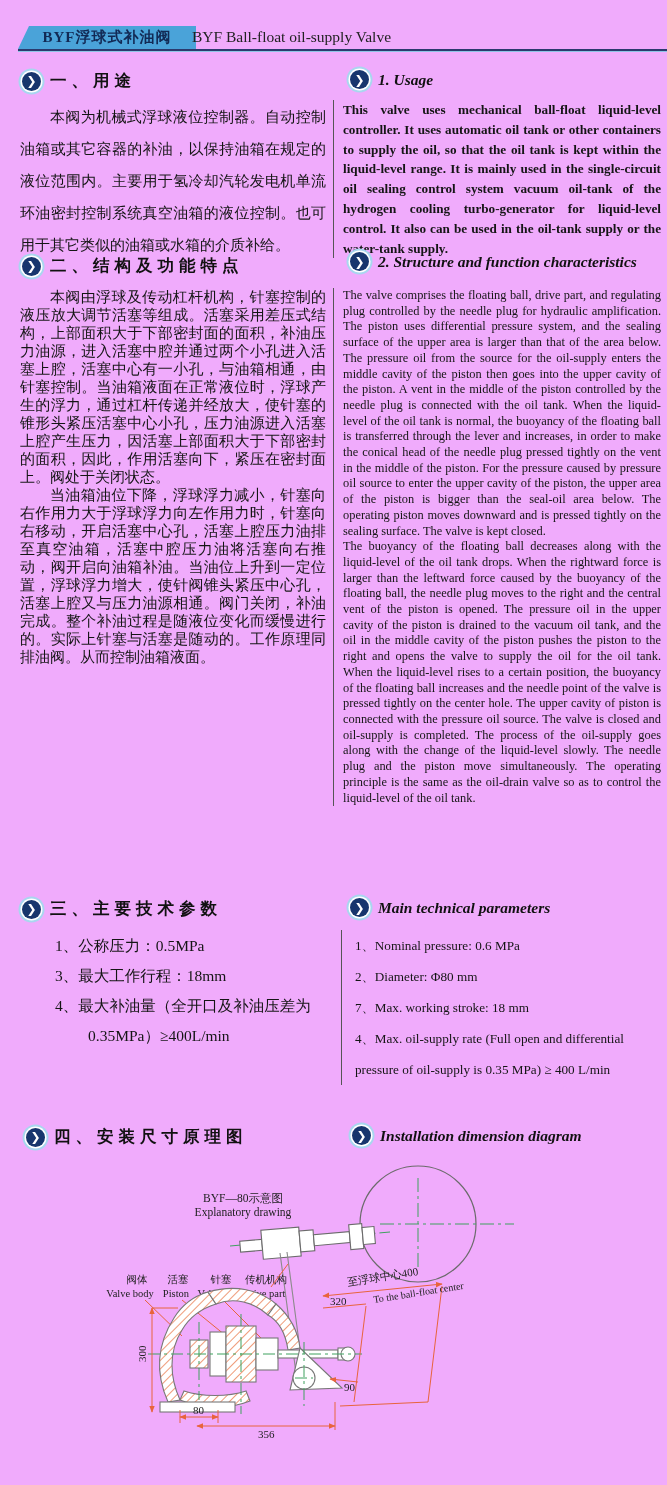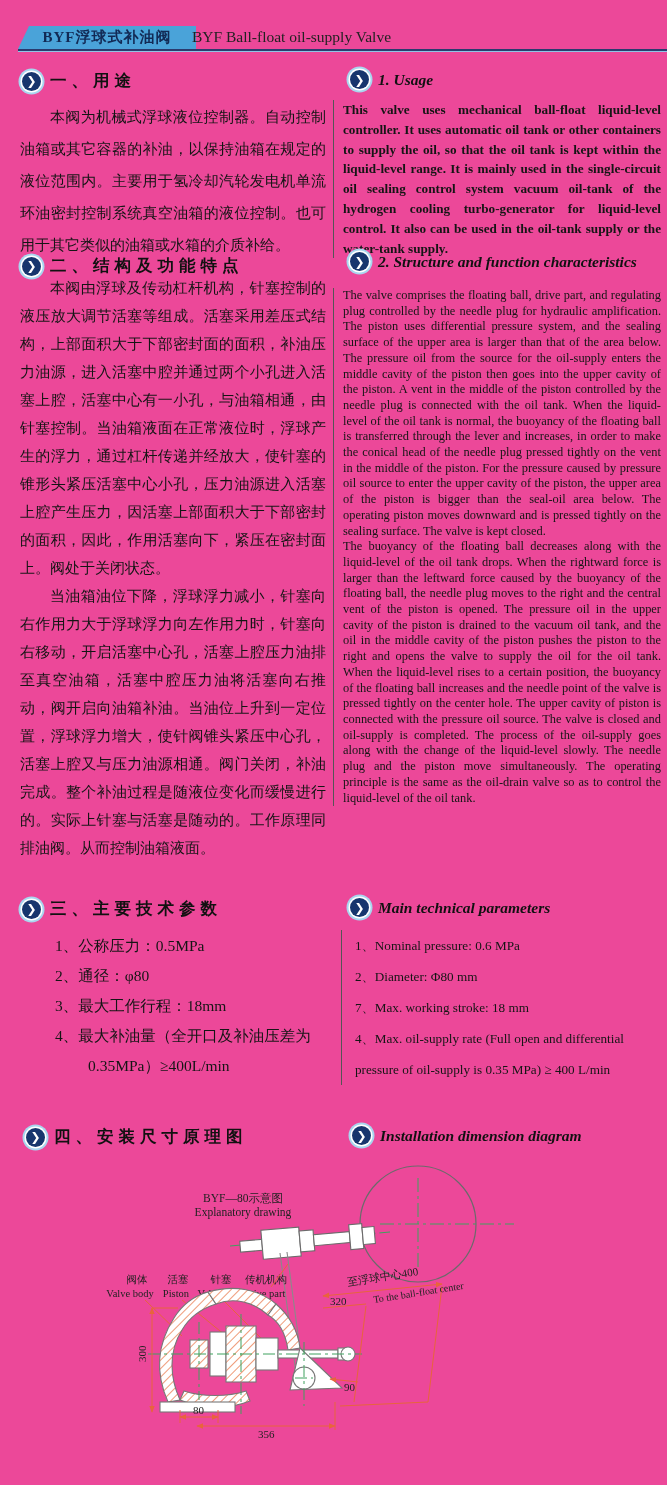--- a/index.html
+++ b/index.html
@@ -1,16 +1,16 @@
 <!DOCTYPE html>
 <html><head>
 <meta charset="utf-8">
 <style>
   html,body{margin:0;padding:0;background:#fff;}
-  .page{position:relative;width:667px;height:1485px;background:#ec4899;overflow:hidden;
+  .page{position:relative;width:667px;height:1485px;background:#f0abfc;overflow:hidden;
         font-family:"Liberation Serif", serif;color:#1c1c1c;}
   
   .hdr-tab{position:absolute;left:18px;top:26px;width:178px;height:23px;background:#4aa3d9;
            clip-path:polygon(11px 0,100% 0,100% 100%,0 100%);
            display:flex;align-items:center;justify-content:center;
            font-weight:bold;font-size:15px;color:#122a55;letter-spacing:1px;}
   .hdr-en{position:absolute;left:192px;top:28px;font-size:15.5px;color:#222;}
   .hdr-rule{position:absolute;left:18px;right:0;top:49px;height:3px;
             background:linear-gradient(to bottom,#2b3a6e 0 66%,#8fc4e6 66% 100%);}
   
@@ -18,21 +18,21 @@
   .sec-icon{width:19px;height:19px;border-radius:50%;background:#17356d;flex:0 0 auto;
             display:flex;align-items:center;justify-content:center;color:#fff;font-size:12px;
             font-family:"DejaVu Sans",sans-serif;font-weight:bold;
             box-shadow:0 0 0 1.5px #fff,0 0 0 3.5px #a9d6ef;}
   .zh-t{font-size:16.5px;font-weight:bold;letter-spacing:5px;color:#111;}
   .en-t{font-size:15.5px;font-weight:bold;font-style:italic;color:#111;text-align:right;}
   
   .zh-body{position:absolute;left:20px;width:306px;text-align:justify;font-size:15px;color:#151515;}
   .zh-body p{margin:0;text-indent:2em;}
   .s1-zh{top:101px;line-height:32px;}
-  .s2-zh{top:276px;line-height:28px;font-family:Liberation Mono, monospace;}
+  .s2-zh{top:288px;line-height:18px;}
   .en-body{position:absolute;left:333px;width:318px;border-left:1px solid #555;padding-left:9px;
            text-align:justify;color:#151515;}
   .en-body p{margin:0;}
   .s1-en{top:100px;font-size:13.2px;line-height:19.8px;font-weight:bold;}
   .s2-en{top:288px;font-size:12.4px;line-height:15.7px;}
   
   .zh-params{position:absolute;left:55px;top:931px;width:292px;font-size:15.5px;line-height:30px;color:#151515;}
   .zh-params div{padding-left:33px;text-indent:-33px;}
   .en-params{position:absolute;left:341px;top:930px;width:312px;border-left:1px solid #555;
              padding-left:13px;font-size:13.2px;line-height:31px;color:#151515;}
@@ -90,21 +90,20 @@
     <span class="sec-icon">❯</span>
     <span class="zh-t">三、主要技术参数</span>
   </div>
   <div class="sec-h" style="left:350px;top:898px;">
     <span class="sec-icon">❯</span>
     <span class="en-t">Main technical parameters</span>
   </div>
 
   <div class="zh-params">
     <div>1、公称压力：0.5MPa</div>
-    <div>2、通径：φ80</div>
     <div>3、最大工作行程：18mm</div>
     <div>4、最大补油量（全开口及补油压差为 0.35MPa）≥400L/min</div>
   </div>
   <div class="en-params">
     <div>1、Nominal pressure: 0.6 MPa</div>
     <div>2、Diameter: Φ80 mm</div>
     <div>7、Max. working stroke: 18 mm</div>
     <div>4、Max. oil-supply rate (Full open and differential pressure of oil-supply is 0.35 MPa)  ≥ 400 L/min</div>
   </div>
 

